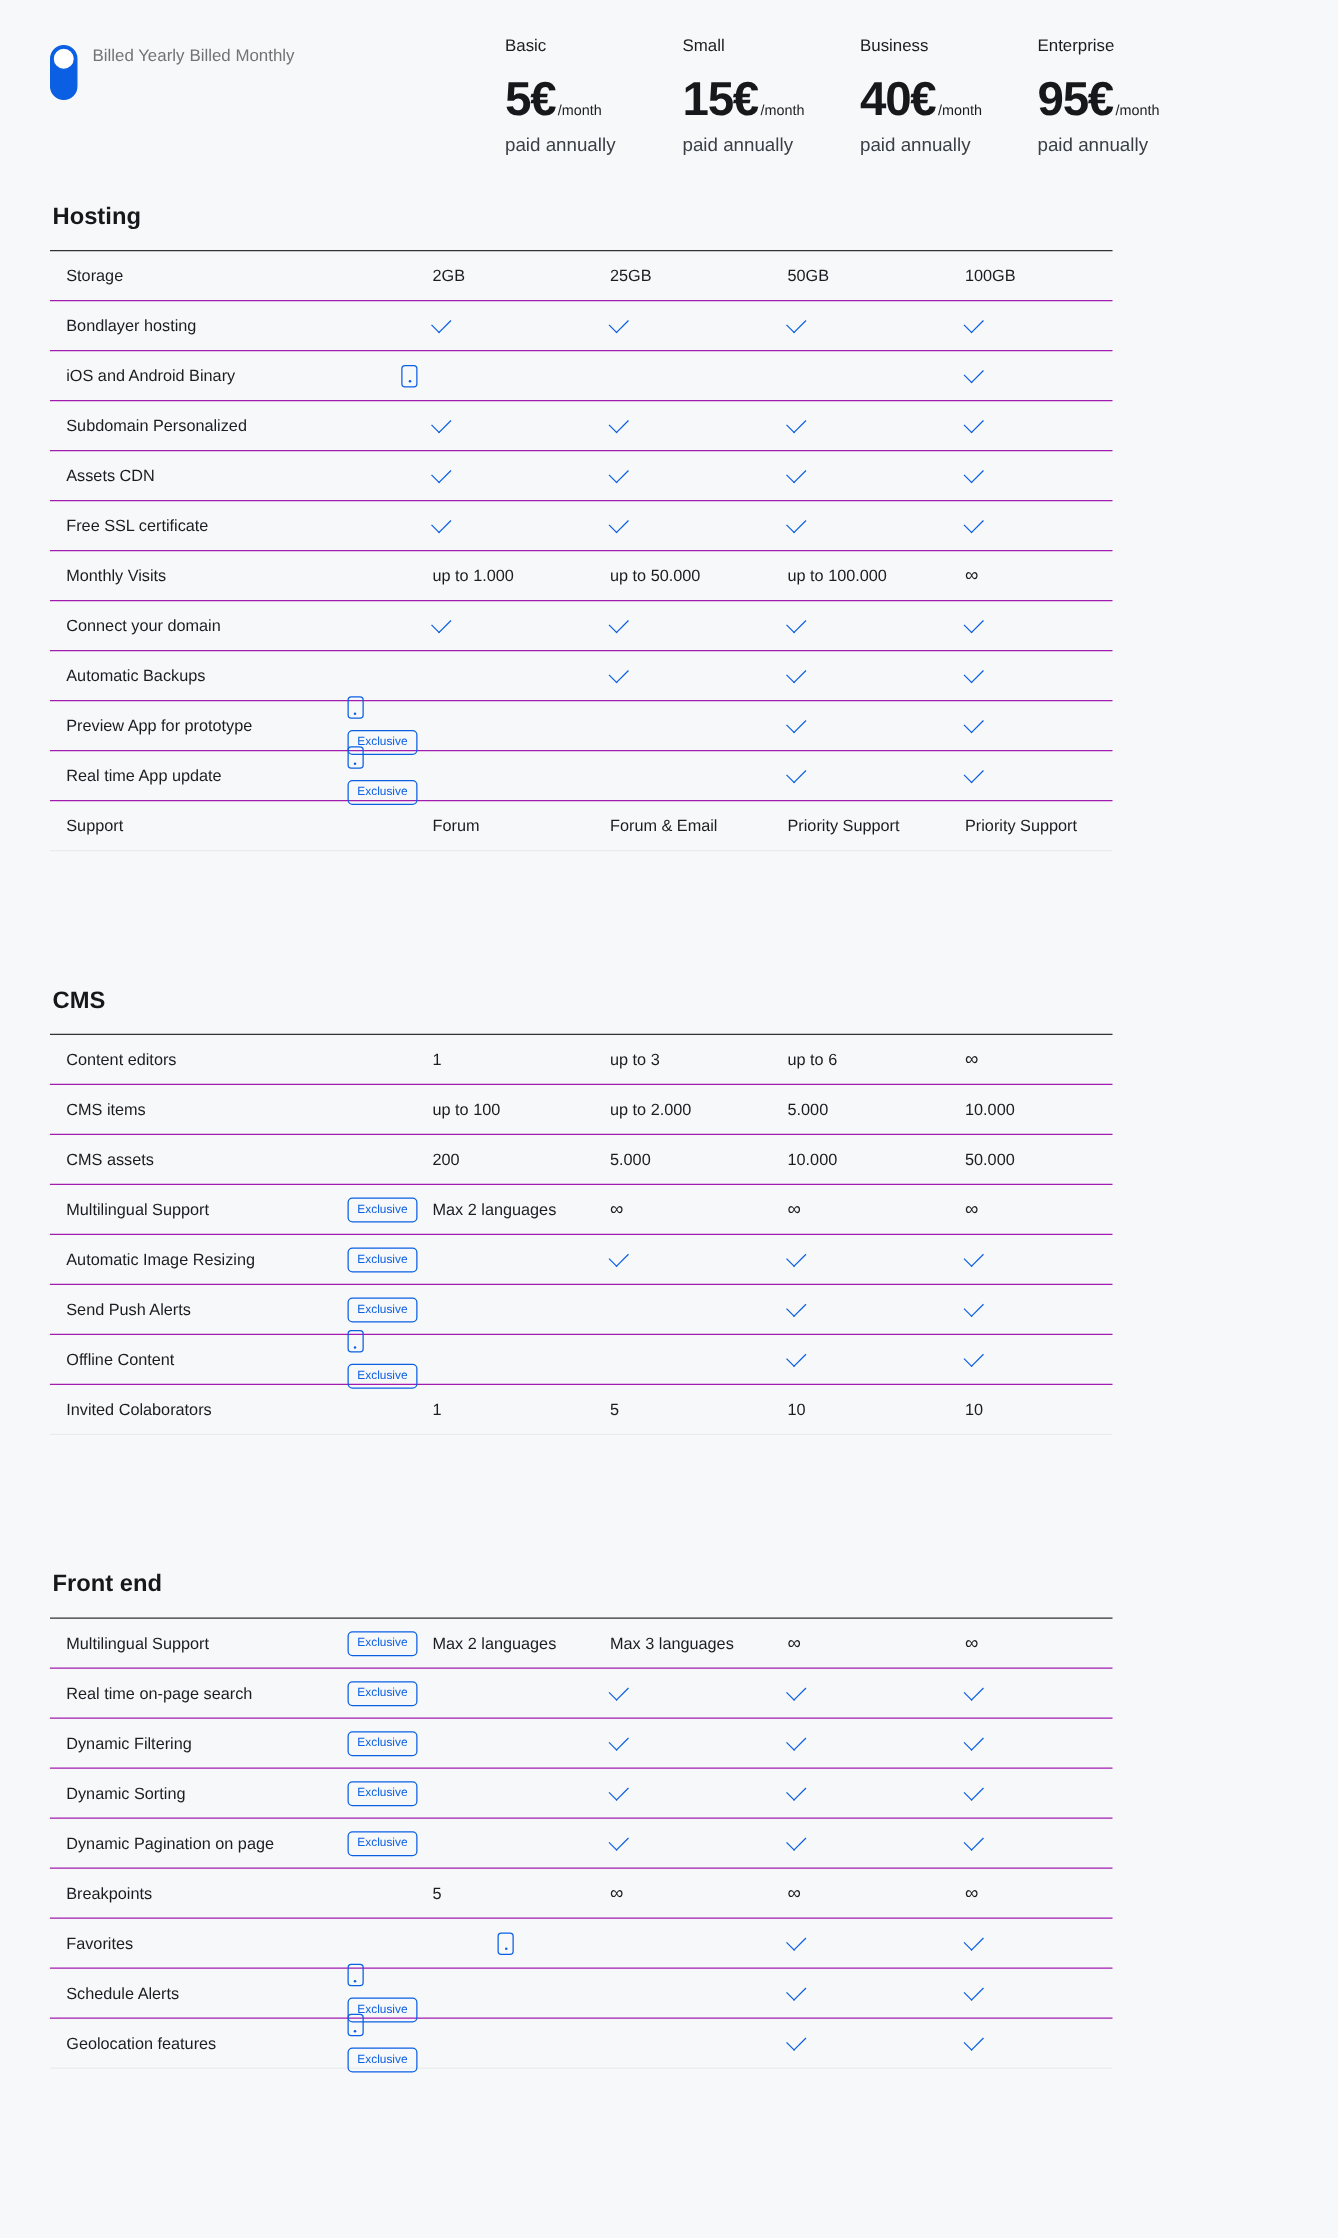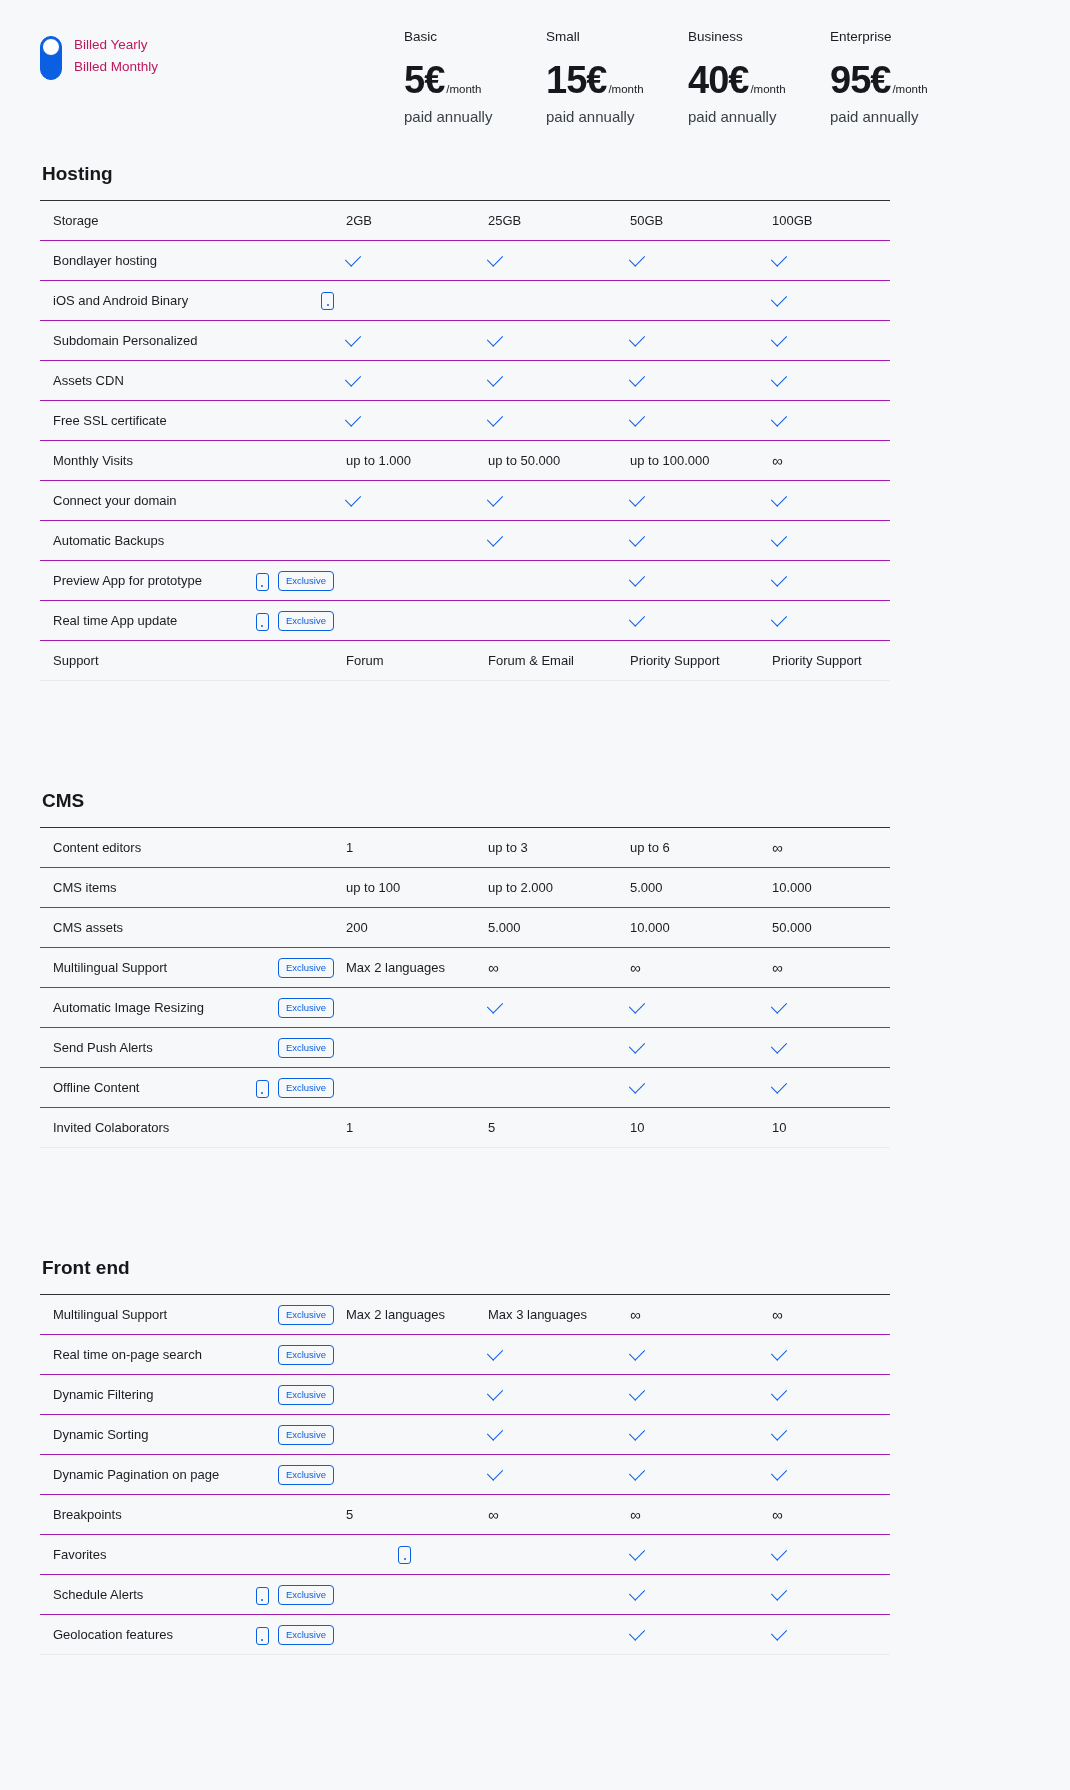--- a/index.html
+++ b/index.html
@@ -50,25 +50,25 @@
     left: 1px;
     width: 18px;
     height: 18px;
     border-radius: 50%;
     background: #ffffff;
     border: 1px solid #0b5fe3;
     box-sizing: border-box;
   }
   .toggle-labels {
     display: flex;
-    flex-direction: column;
+    flex-direction: row;
     gap: 4px;
     font-size: 13.5px;
     line-height: 18px;
-    color: #be185d;
+    color: #737373;
   }
   .plan-cols {
     display: flex;
     flex: 1 1 auto;
     justify-content: center;
   }
   .plan-col {
     width: 142px;
     flex: 0 0 142px;
   }
@@ -133,23 +133,24 @@
     font-size: 13px;
     color: #1a1d21;
     padding-left: 13px;
     box-sizing: border-box;
   }
   .label-text {
     flex: 1 1 auto;
   }
   .badges {
     display: flex;
-    align-items: flex-end;
+    align-items: flex-start;
     gap: 9px;
     padding-right: 12px;
+    flex-direction: column;
   }
   .phone-icon {
     width: 13px;
     height: 18px;
     border: 1.3px solid #0b5fe3;
     border-radius: 3px;
     position: relative;
     box-sizing: border-box;
     flex: 0 0 auto;
   }

